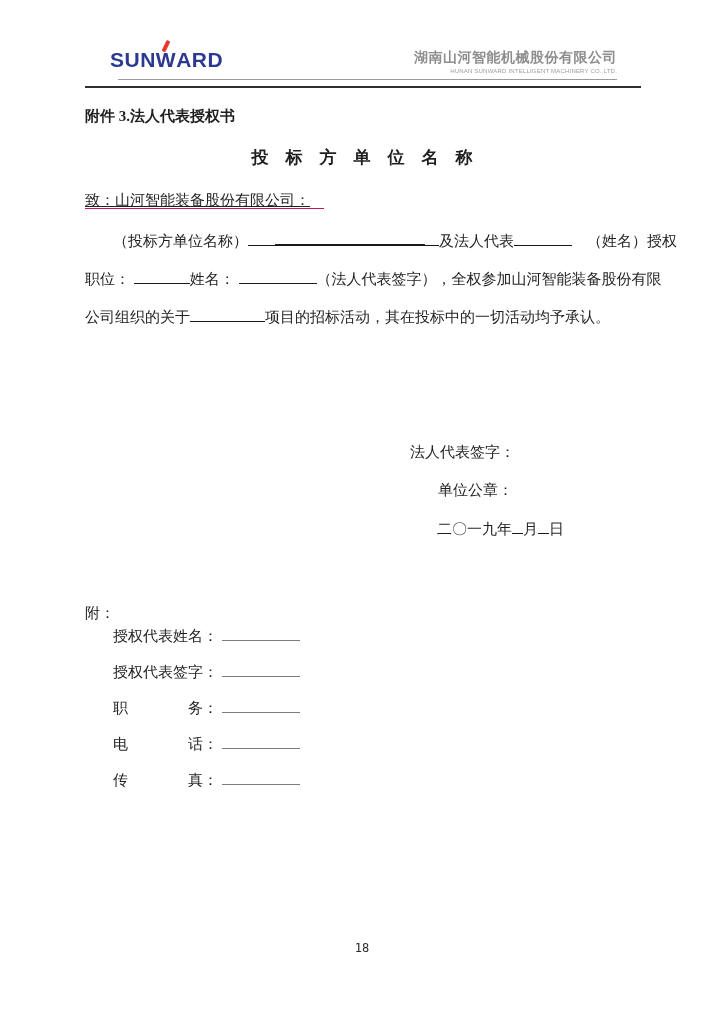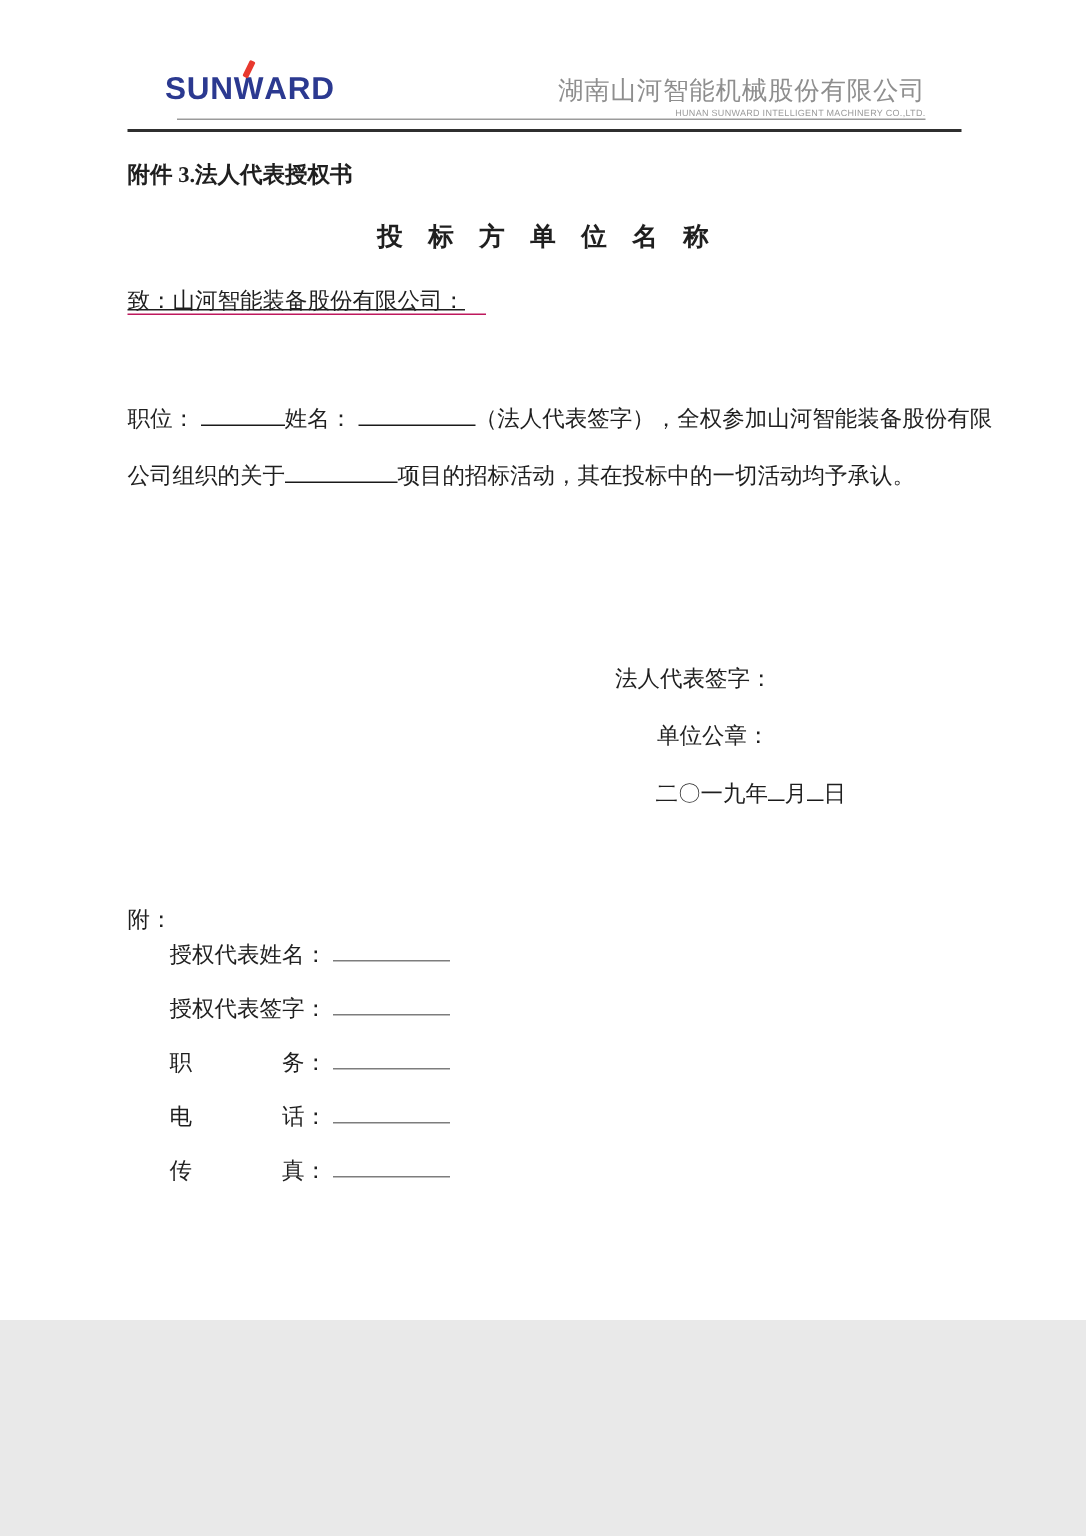--- a/index.html
+++ b/index.html
@@ -1,18 +1,18 @@
 <!DOCTYPE html>
 <html><head>
 <meta charset="utf-8">
 <style>
   html,body{margin:0;padding:0;background:#e9e9e9;}
   .page{
     position:relative;
-    width:724px;height:880px;
+    width:724px;height:1024px;
     margin:0 auto;
     background:#ffffff;
     font-family:"Liberation Serif", serif;
     color:#1f1f1f;
     overflow:hidden;
   }
   .abs{position:absolute;}
 
   
   .logo{
@@ -27,21 +27,21 @@
     position:absolute;top:-8px;left:8px;
     width:3.5px;height:12px;border-radius:1px;
     background:#e8392e;
     transform:rotate(26deg);
   }
   .company{
     right:107px;top:49px;text-align:right;
     font-family:"Liberation Sans", sans-serif;
     white-space:nowrap;
   }
-  .company-cn{font-size:17px;font-weight:normal;color:#8e8e8e;letter-spacing:0.5px;}
+  .company-cn{font-size:14px;font-weight:bold;color:#8e8e8e;letter-spacing:0.5px;}
   .company-en{font-size:6px;color:#9b9b9b;letter-spacing:0.2px;margin-top:1px;}
   .rule-thin{left:118px;top:79px;width:499px;height:1px;background:#9b9b9b;}
   .rule-thick{left:85px;top:86px;width:556px;height:2px;background:#2f2f2f;}
 
   
   .attachment-heading{left:85px;top:107px;font-size:15px;font-weight:bold;}
   .doc-title{left:0;top:146px;width:724px;text-align:center;font-size:17px;font-weight:bold;}
   .doc-title .spaced{letter-spacing:1em;margin-right:-1em;}
 
   .addressee{left:85px;top:191px;font-size:15px;}
@@ -100,20 +100,23 @@
   <div class="abs attachment-heading">附件 3.法人代表授权书</div>
 
   <div class="abs doc-title">
     <span class="spaced">投标方单位名称</span>
   </div>
 
   <div class="abs addressee">
     <span class="u">致：山河智能装备股份有限公司：</span>
   </div>
 
+  <div class="abs para-line l1">
+    <span class="indent"></span><span>（投标方单位名称）</span><span class="blank" style="width:27px"></span><span class="blank thick" style="width:150px"></span><span class="blank" style="width:14px"></span><span>及法人代表</span><span class="blank" style="width:58px"></span>　<span>（姓名）授权</span>
+  </div>
 
   <div class="abs para-line l2">
     <span>职位：</span> <span class="blank" style="width:56px"></span><span>姓名：</span> <span class="blank" style="width:78px"></span><span>（法人代表签字），全权参加山河智能装备股份有限</span>
   </div>
 
   <div class="abs para-line l3">
     <span>公司组织的关于</span><span class="blank" style="width:75px"></span><span>项目的招标活动，其在投标中的一切活动均予承认。</span>
   </div>
 
   <div class="abs sig sig-sign">法人代表签字：</div>

